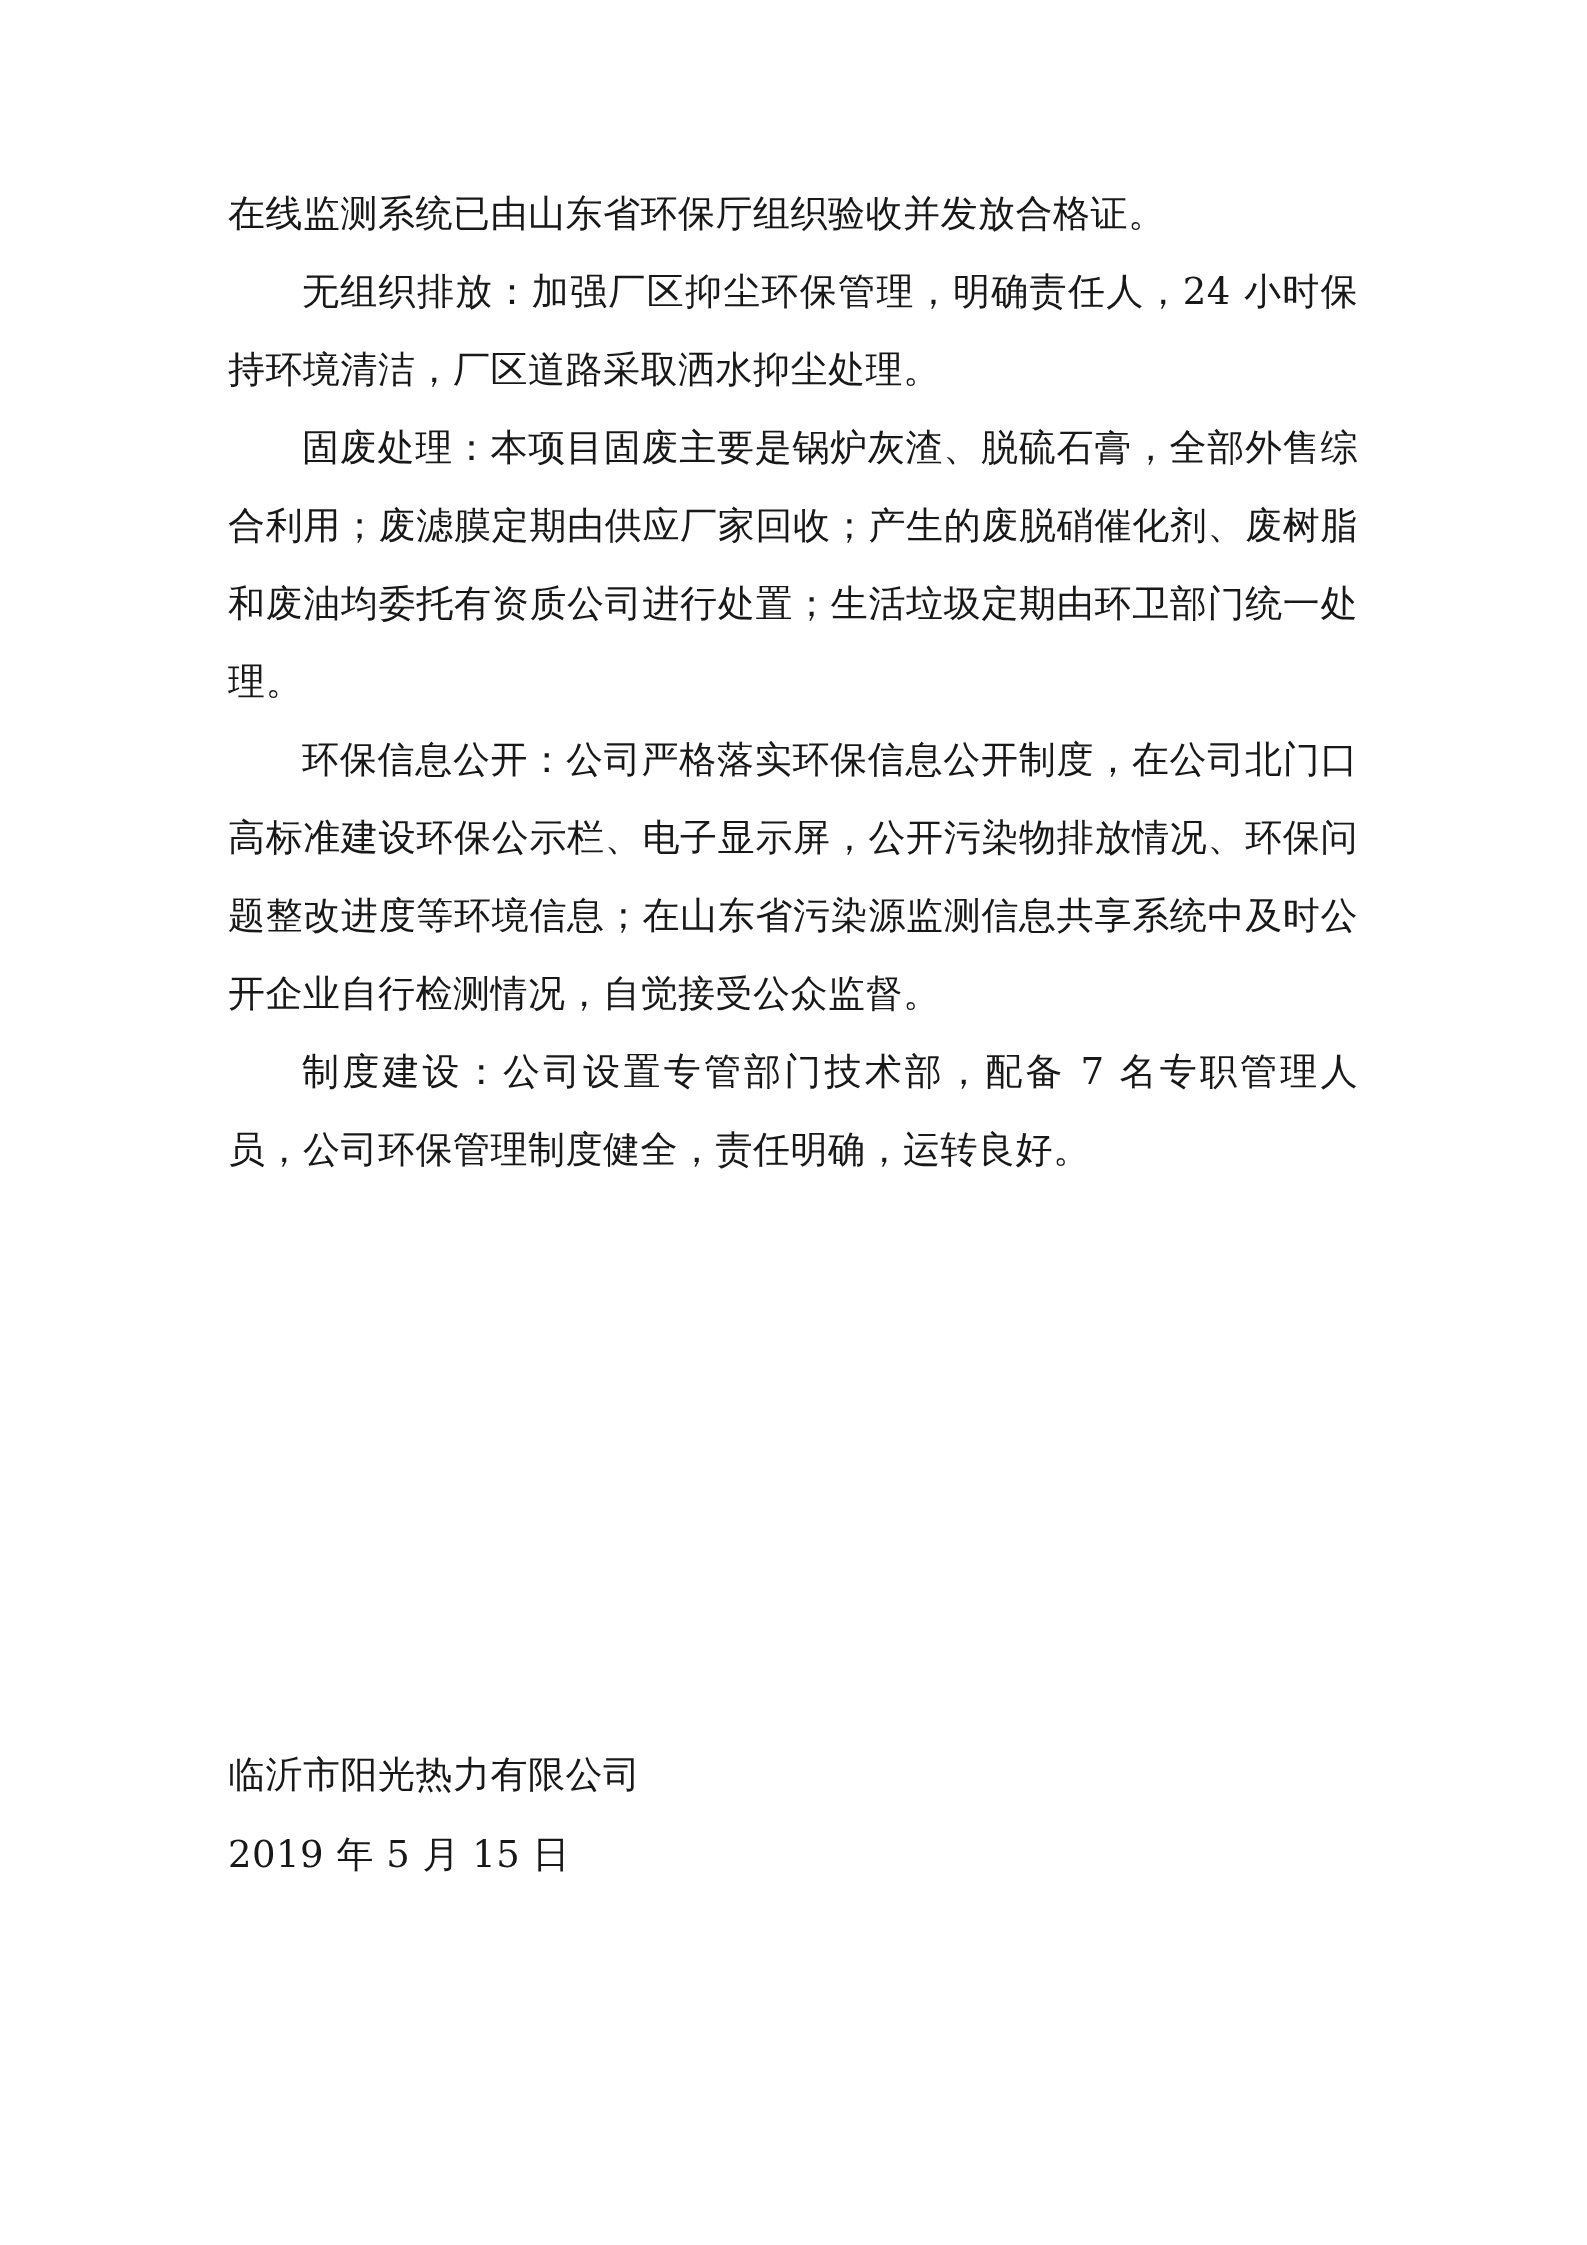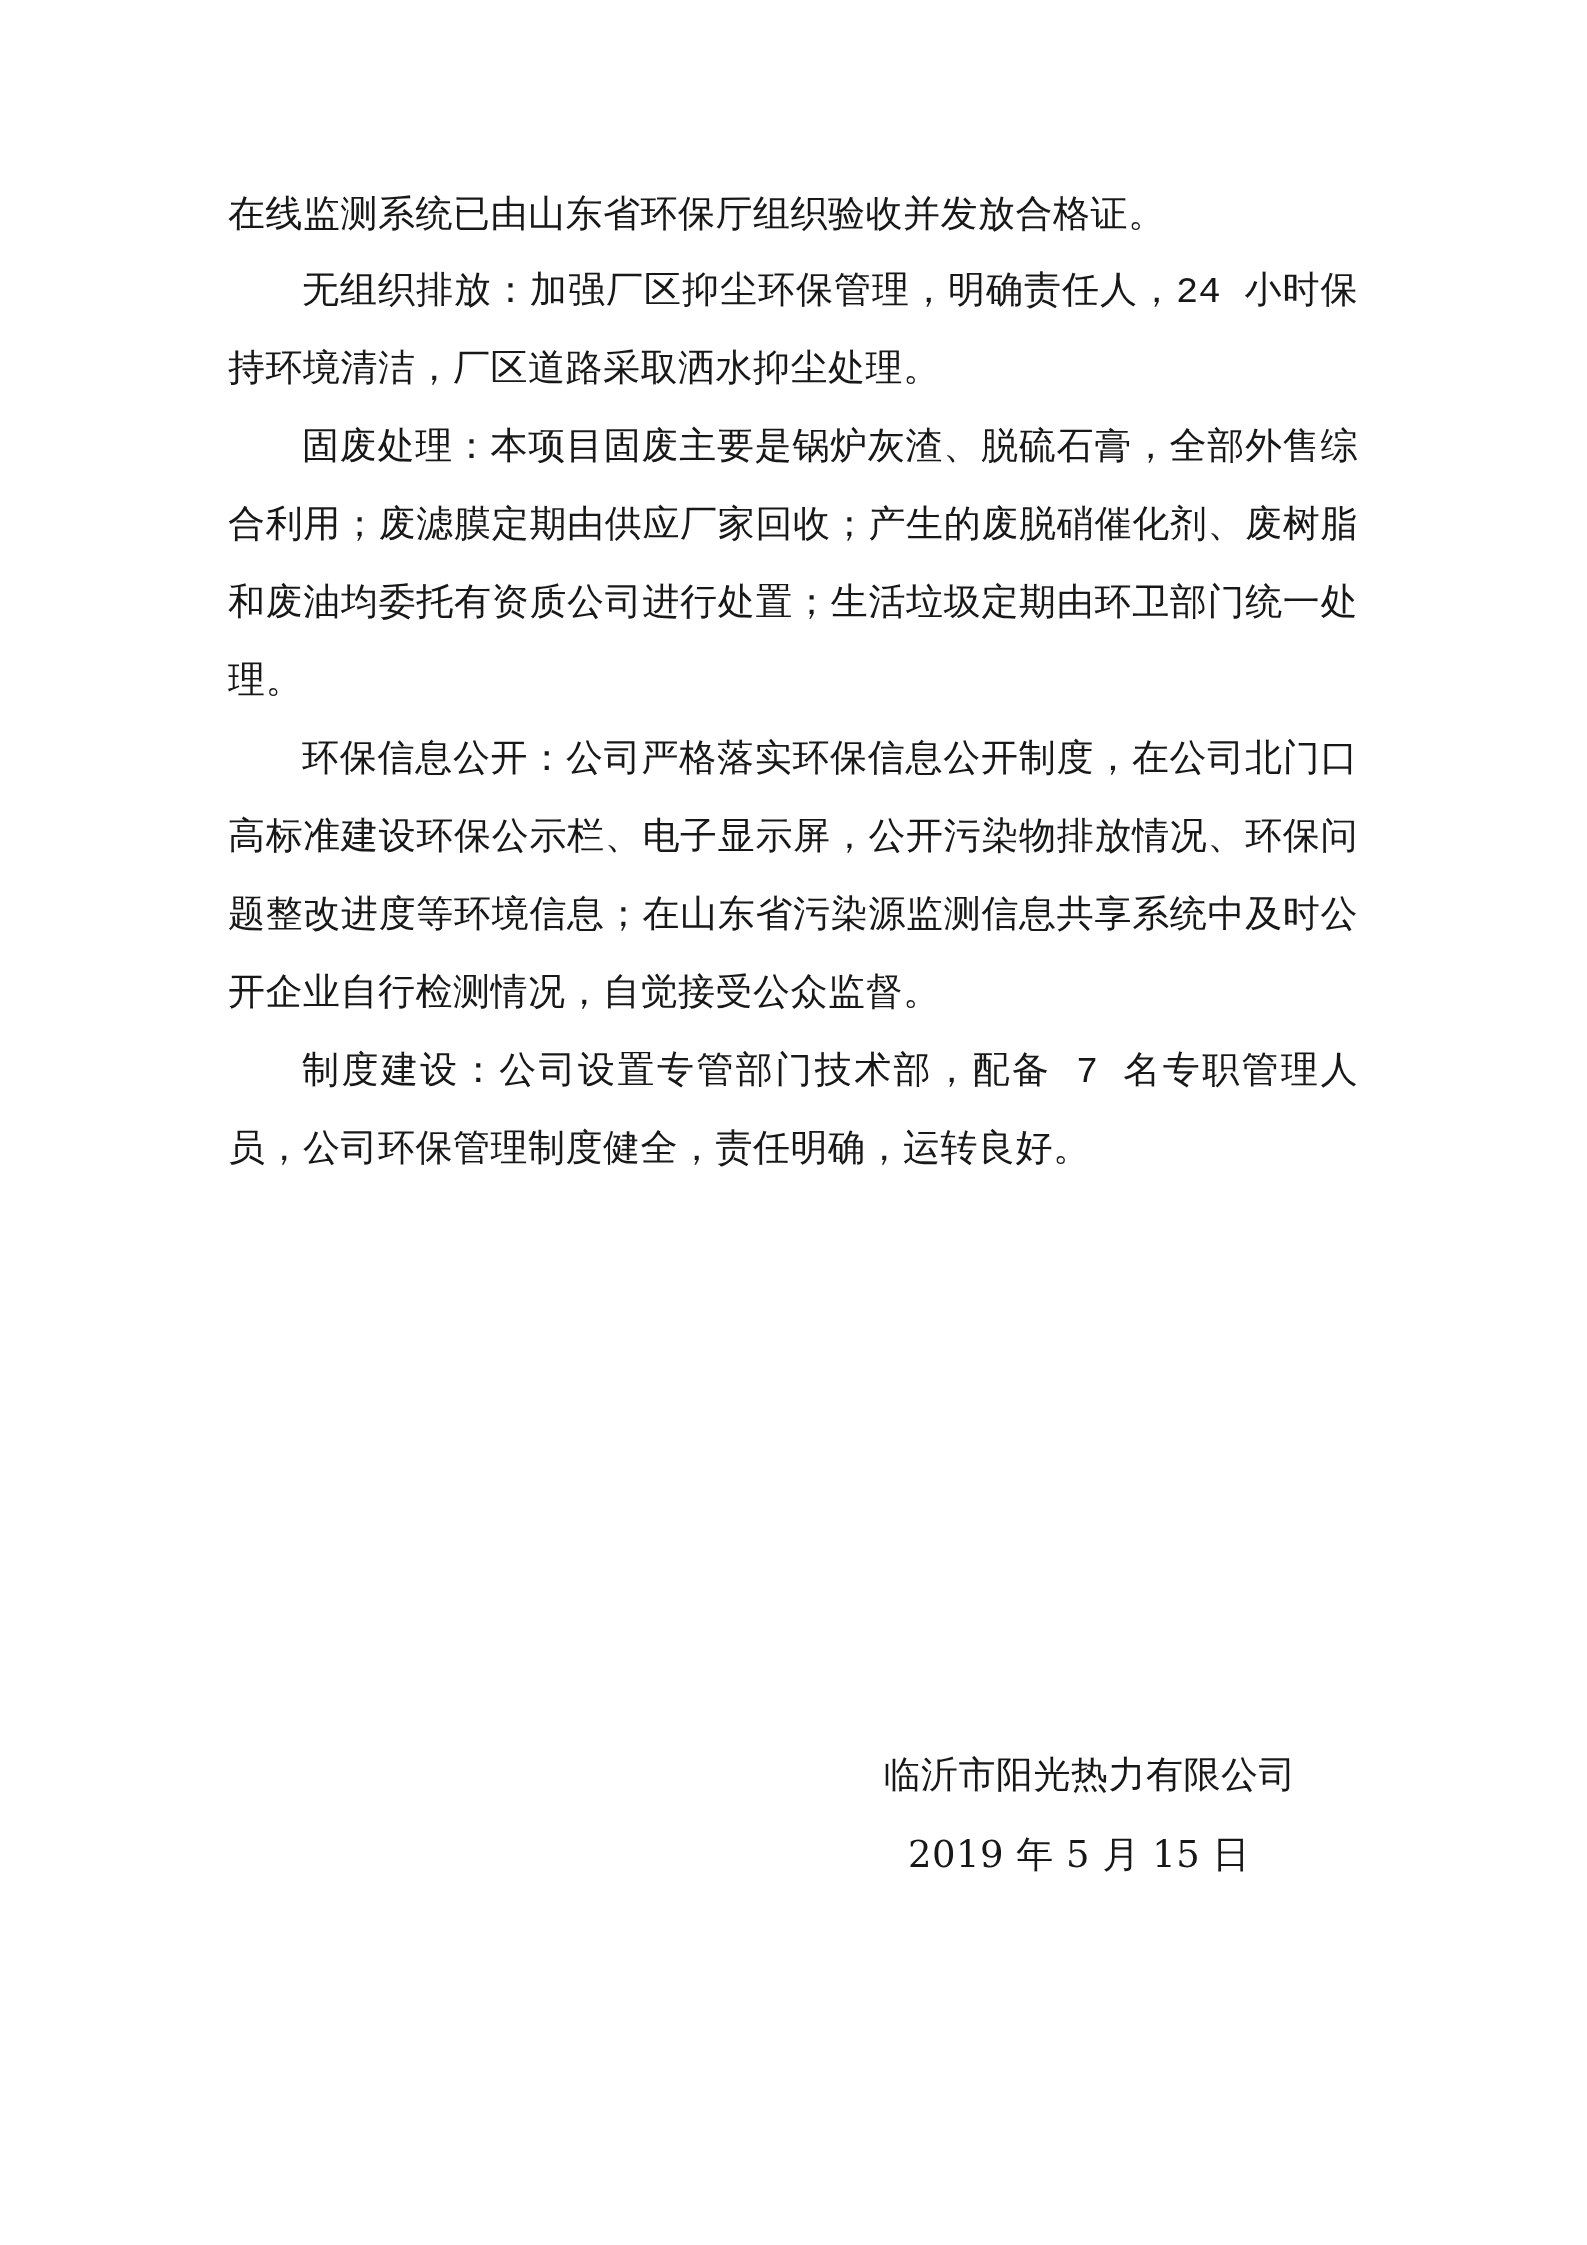--- a/index.html
+++ b/index.html
@@ -35,28 +35,27 @@
     line-height: 78px;
     letter-spacing: 0.5px;
     text-align: justify;
     text-justify: inter-ideograph;
     margin: 0 0 0 0;
     color: #181818;
     white-space: pre-wrap;
   }
   .para.indent {
     text-indent: 74px;
-    font-family: Liberation Mono, monospace;
   }
   .sign-block {
     position: absolute;
     left: 228px;
     top: 1735px;
     width: 1130px;
-    text-align: right;
+    text-align: left;
   }
   .sign-line {
     font-size: 37px;
     line-height: 80px;
     letter-spacing: 0.5px;
     color: #181818;
   }
   .sign-company {
     padding-right: 62px;
   }

